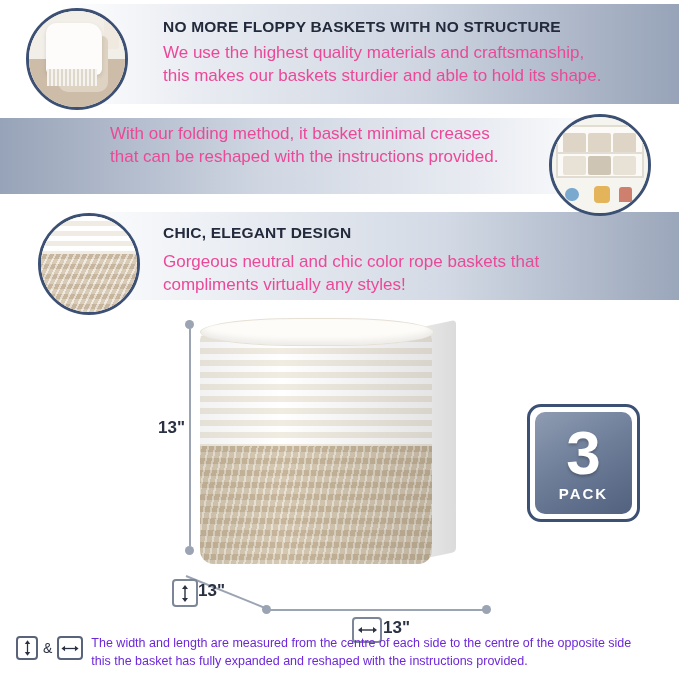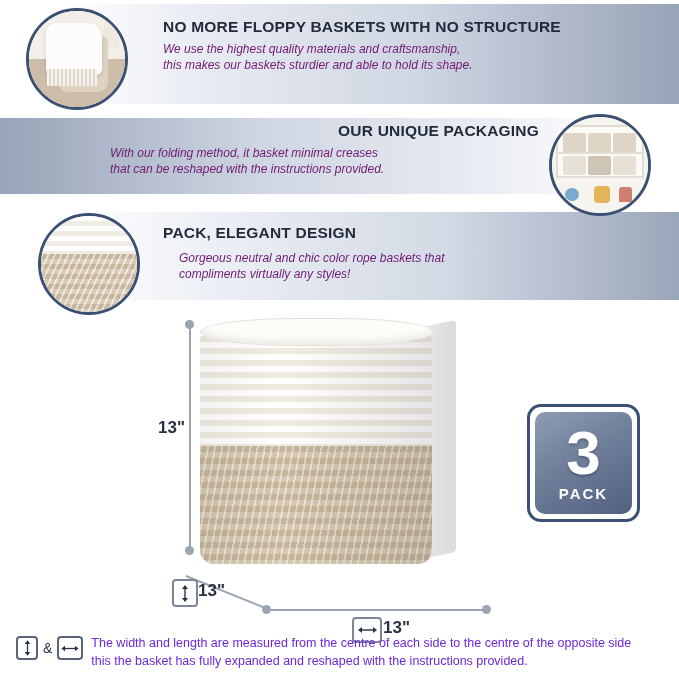--- a/index.html
+++ b/index.html
@@ -44,25 +44,24 @@
   }
   .feat-title {
     font-size: 15.5px;
     font-weight: bold;
     letter-spacing: .2px;
     color: #222a3b;
     margin: 0 0 5px 0;
     line-height: 1.15;
   }
   .feat-body {
-    font-size: 12px;
-    color: #701a75;
+    font-size: 17px;
+    color: #ec4899;
     line-height: 1.38;
     margin: 0;
-    font-style: italic;
   }
   .feat-body .l2 { display: block; }
 
   
   .photo-circle {
     position: absolute;
     border-radius: 50%;
     border: 3px solid #3c5074;
     overflow: hidden;
     z-index: 5;
@@ -225,41 +224,40 @@
       <div class="p2-cell p2-c4"></div>
         <div class="p2-cell p2-c5"></div>
         <div class="p2-cell p2-c6"></div>
     </div>
     <div class="p2-toy1"></div>
       <div class="p2-toy2"></div>
       <div class="p2-toy3"></div>
   </div>
 
   <div class="feat-text" style="left:14px; top:4px; width:525px; text-align:right;">
-    <p class="feat-title">OUR UNIQUE PACKAGING</p>
     <p class="feat-body" style="text-align:left; padding-left:96px;">
       <span>With our folding method, it basket minimal creases</span>
       <span class="l2">that can be reshaped with the instructions provided.</span>
     </p>
   </div>
 </div>
 
 <div class="feature" style="top:212px; height:88px;">
   <div class="band band-grad-right2" style="left:60px; width:619px;"></div>
 
   <div class="photo-circle" style="left:38px; top:1px; width:96px; height:96px;">
     <div class="p3-bg"></div>
     <div class="p3-top"></div>
     <div class="p3-bot"></div>
     <div class="p3-weave"></div>
   </div>
 
   <div class="feat-text" style="left:163px; top:12px; width:500px;">
-    <p class="feat-title">PACK, ELEGANT DESIGN</p>
-    <p class="feat-body" style="margin-top:8px;margin-left:16px;">
+    <p class="feat-title">CHIC, ELEGANT DESIGN</p>
+    <p class="feat-body" style="margin-top:8px;">
       <span>Gorgeous neutral and chic color rope baskets that</span>
       <span class="l2">compliments virtually any styles!</span>
     </p>
   </div>
 </div>
 
 <div>
 
   <div class="basket-wrap">
     <div class="basket-body">

